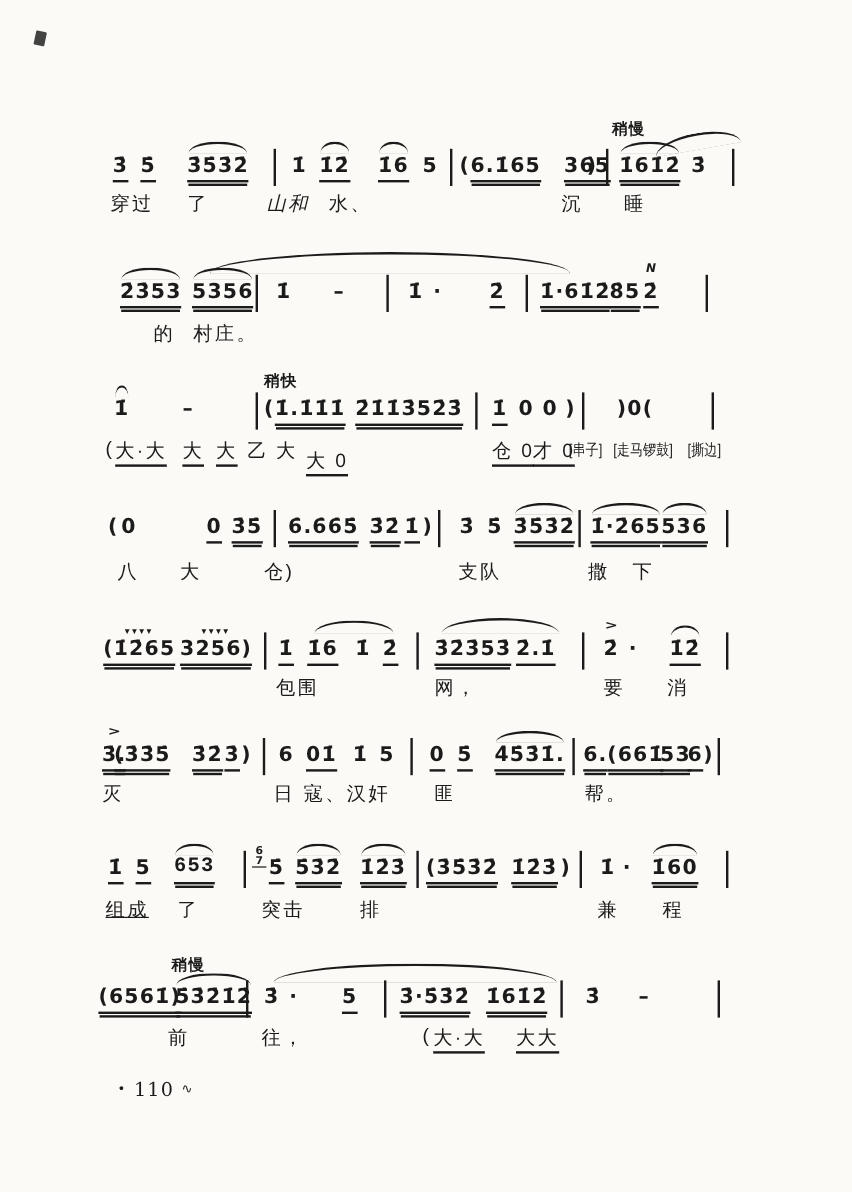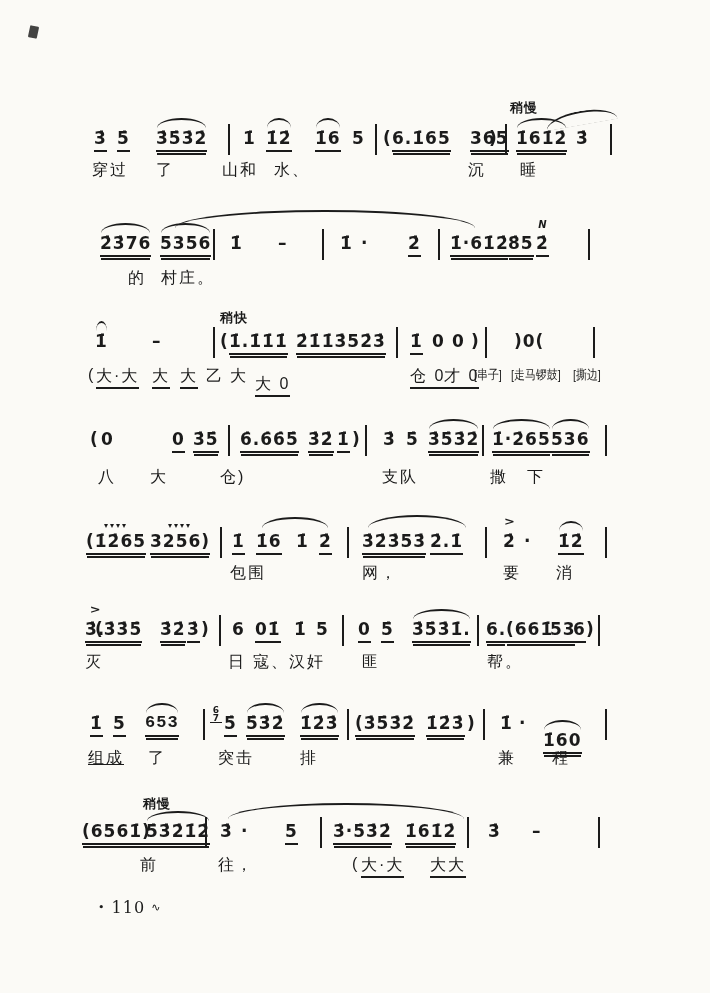--- a/index.html
+++ b/index.html
@@ -64,27 +64,27 @@
         <span class="tok u2" style="left: 470px;">365</span>
         <span class="tok" style="left: 489px;">)</span>
         <span class="bar" style="left: 505px;"></span>
         <span class="tok u2 arc" style="left: 516px;">1̇61̇2̇</span>
         <span class="tok" style="left: 576px;">3̇</span>
         <span class="bar" style="left: 610px;"></span>
         <span class="tempo" style="left: 510px; top: -28px;">稍慢</span>
         <div class="slur" style="left: 545px; top: -16px; width: 72px; height: 12px; transform: rotate(-10deg);"></div>
         <span class="lyr" style="left: 92px; top: 33px;">穿过</span>
         <span class="lyr" style="left: 156px; top: 33px;">了</span>
-        <span class="lyr" style="left: 222px; top: 33px;">山和</span>
+        <span class="lyr" style="left: 222px; top: 33px; font-style: italic;">山和</span>
         <span class="lyr" style="left: 274px; top: 33px;">水、</span>
         <span class="lyr" style="left: 468px; top: 33px;">沉</span>
         <span class="lyr" style="left: 520px; top: 33px;">睡</span>
       </div>
       <div class="system" style="top: 232px;">
-        <span class="tok u2 arc" style="left: 100px;">2̇3̇76</span>
+        <span class="tok u2 arc" style="left: 100px;">2̇3̇53</span>
         <span class="tok u2 arc" style="left: 160px;">5356</span>
         <span class="bar" style="left: 213px;"></span>
         <span class="tok" style="left: 230px;">1̇</span>
         <span class="tok" style="left: 278px;">–</span>
         <span class="bar" style="left: 322px;"></span>
         <span class="tok" style="left: 340px;">1̇</span>
         <span class="tok" style="left: 361px;">·</span>
         <span class="tok u1" style="left: 408px;">2̇</span>
         <span class="bar" style="left: 438px;"></span>
         <span class="tok u2" style="left: 450px;">1̇·61̇2̇</span>
@@ -179,21 +179,21 @@
         <span class="tok u1" style="left: 187px;">3̇</span>
         <span class="tok" style="left: 201px;">)</span>
         <span class="bar" style="left: 219px;"></span>
         <span class="tok" style="left: 232px;">6</span>
         <span class="tok u1" style="left: 255px;">01̇</span>
         <span class="tok" style="left: 294px;">1̇</span>
         <span class="tok" style="left: 316px;">5</span>
         <span class="bar" style="left: 342px;"></span>
         <span class="tok u1" style="left: 358px;">0</span>
         <span class="tok u1" style="left: 381px;">5̇</span>
-        <span class="tok u2 arc" style="left: 412px;">3̇5̇3̇1̇.</span>
+        <span class="tok u2 arc" style="left: 412px;">4̇5̇3̇1̇.</span>
         <span class="bar" style="left: 477px;"></span>
         <span class="tok u2" style="left: 486px;">6.</span>
         <span class="tok u2" style="left: 506px;">(661̇</span>
         <span class="tok u2" style="left: 550px;">53</span>
         <span class="tok u1" style="left: 573px;">6</span>
         <span class="tok" style="left: 586px;">)</span>
         <span class="bar" style="left: 598px;"></span>
         <span class="lyr" style="left: 85px; top: 34px;">灭</span>
         <span class="lyr" style="left: 228px; top: 34px;">日</span>
         <span class="lyr" style="left: 253px; top: 34px;">寇、汉奸</span>
@@ -208,21 +208,21 @@
         <span class="tok u1" style="left: 224px;">5̇<span class="grace"><div>6</div><div>7</div></span></span>
         <span class="tok u2 arc" style="left: 246px;">5̇3̇2̇</span>
         <span class="tok u2 arc" style="left: 300px;">1̇2̇3̇</span>
         <span class="bar" style="left: 347px;"></span>
         <span class="tok u2" style="left: 355px;">(3̇5̇3̇2̇</span>
         <span class="tok u2" style="left: 426px;">1̇2̇3̇</span>
         <span class="tok" style="left: 467px;">)</span>
         <span class="bar" style="left: 483px;"></span>
         <span class="tok" style="left: 500px;">1̇</span>
         <span class="tok" style="left: 519px;">·</span>
-        <span class="tok u2 arc" style="left: 543px; margin-top: 17px;">1̇60</span>
+        <span class="tok u2 arc" style="left: 543px;">1̇60</span>
         <span class="bar" style="left: 605px;"></span>
         <span class="lyr" style="left: 88px; top: 36px; text-decoration: underline;">组成</span>
         <span class="lyr" style="left: 148px; top: 36px;">了</span>
         <span class="lyr" style="left: 218px; top: 36px;">突击</span>
         <span class="lyr" style="left: 300px; top: 36px;">排</span>
         <span class="lyr" style="left: 498px; top: 36px;">兼</span>
         <span class="lyr" style="left: 552px; top: 36px;">程</span>
       </div>
       <div class="system" style="top: 820px;">
         <span class="tok u2" style="left: 82px;">(6561̇)</span>

